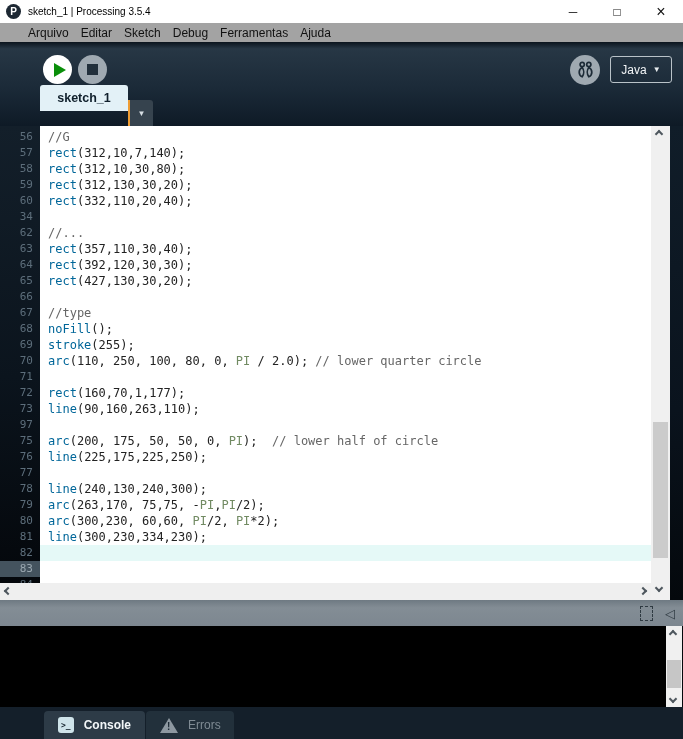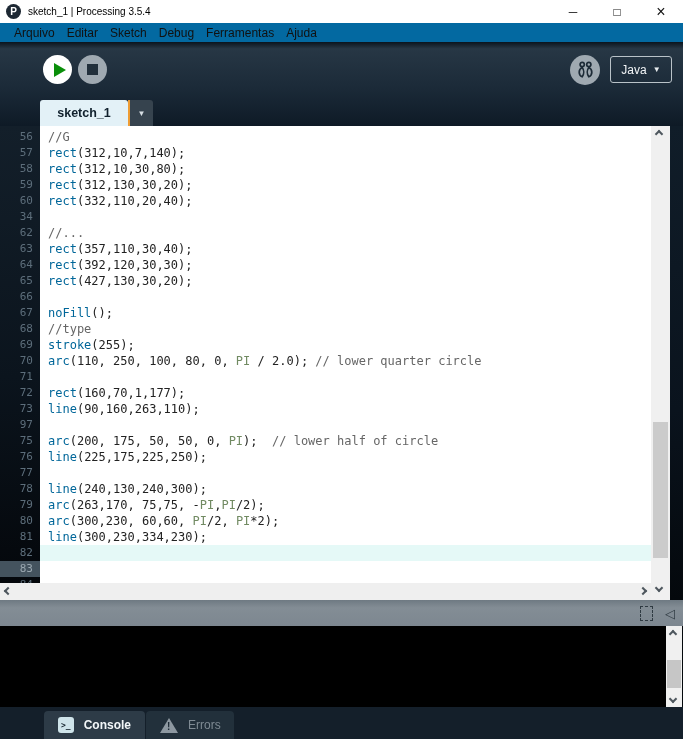--- a/index.html
+++ b/index.html
@@ -10,35 +10,35 @@
   }
   
   .titlebar { position:absolute; left:0; top:0; width:683px; height:23px; background:#ffffff; display:flex; align-items:center; }
   .app-icon { width:15px; height:15px; margin-left:6px; border-radius:50%; background:#1d2833; color:#fff;
     font-size:10px; font-weight:bold; display:flex; align-items:center; justify-content:center; }
   .title-text { margin-left:7px; font-size:10px; color:#000; }
   .win-controls { margin-left:auto; display:flex; height:100%; }
   .win-btn { width:44px; height:100%; display:flex; align-items:center; justify-content:center; font-size:12px; color:#111; cursor:default; }
   .win-btn.close { font-size:16px; }
   
-  .menubar { position:absolute; left:0; top:23px; width:683px; height:19px; background:#0369a1; display:flex; align-items:center; padding-left:8px; }
+  .menubar { position:absolute; left:0; top:23px; width:683px; height:19px; background:#a3a3a3; display:flex; align-items:center; padding-left:22px; }
   .menu-item { font-size:12px; color:#111; padding:0 6px; }
   
   .topframe { position:absolute; left:0; top:42px; width:683px; height:84px;
     background:linear-gradient(180deg,#0b141d 0%,#273745 8%,#1b2a38 55%,#0e1a26 100%); }
   .round-btn { position:absolute; border-radius:50%; display:flex; align-items:center; justify-content:center; }
   .btn-run { left:43px; top:13px; width:29px; height:29px; background:#ffffff; }
   .play-tri { width:0; height:0; border-left:12px solid #0a8f0a; border-top:7px solid transparent; border-bottom:7px solid transparent; margin-left:4px; }
   .btn-stop { left:78px; top:13px; width:29px; height:29px; background:#9fa9b1; }
   .stop-sq { width:11px; height:11px; background:#22303c; }
   .btn-debug { left:570px; top:13px; width:30px; height:30px; background:#9fa9b1; }
   .mode-btn { position:absolute; left:610px; top:14px; width:62px; height:27px; border:1px solid #b9c2c8; border-radius:3px;
     color:#f2f5f7; font-size:12px; display:flex; align-items:center; justify-content:center; gap:6px; background:transparent; }
   .mode-arrow { font-size:8px; color:#e6ebee; }
-  .tab { position:absolute; left:40px; bottom:0; width:88px; height:26px; background:#e3f1f7; border-radius:3px 3px 0 0;
+  .tab { position:absolute; left:40px; bottom:15px; width:88px; height:26px; background:#e3f1f7; border-radius:3px 3px 0 0;
     display:flex; align-items:center; justify-content:center; font-size:12.5px; font-weight:bold; color:#10202c; }
   .tab-accent { position:absolute; left:128px; bottom:0; width:2px; height:26px; background:#ee9c33; }
   .tab-dd { position:absolute; left:130px; bottom:0; width:23px; height:26px; background:#36434e; border-radius:0 3px 0 0;
     display:flex; align-items:center; justify-content:center; }
   .tab-dd span { font-size:8px; color:#d7dee3; }
   
   .gutter { position:absolute; left:0; top:126px; width:40px; height:457px; overflow:hidden;
     background:linear-gradient(180deg,#131f2a 0%,#0b141d 55%,#04070b 100%); padding-top:3px; }
   .gutter-cell { height:16px; line-height:16px; text-align:right; padding-right:7px;
     font-family:"DejaVu Sans Mono", monospace; font-size:11px; color:#5d6e7b; }
@@ -183,22 +183,22 @@
       <div class="code-line"><span class="tok-fn">rect</span><span class="tok-pl">(312,10,7,140);</span></div>
       <div class="code-line"><span class="tok-fn">rect</span><span class="tok-pl">(312,10,30,80);</span></div>
       <div class="code-line"><span class="tok-fn">rect</span><span class="tok-pl">(312,130,30,20);</span></div>
       <div class="code-line"><span class="tok-fn">rect</span><span class="tok-pl">(332,110,20,40);</span></div>
       <div class="code-line"></div>
       <div class="code-line"><span class="tok-cm">//...</span></div>
       <div class="code-line"><span class="tok-fn">rect</span><span class="tok-pl">(357,110,30,40);</span></div>
       <div class="code-line"><span class="tok-fn">rect</span><span class="tok-pl">(392,120,30,30);</span></div>
       <div class="code-line"><span class="tok-fn">rect</span><span class="tok-pl">(427,130,30,20);</span></div>
       <div class="code-line"></div>
+      <div class="code-line"><span class="tok-cm">//type</span></div>
       <div class="code-line"><span class="tok-fn">noFill</span><span class="tok-pl">();</span></div>
-      <div class="code-line"><span class="tok-cm">//type</span></div>
       <div class="code-line"><span class="tok-fn">stroke</span><span class="tok-pl">(255);</span></div>
       <div class="code-line"><span class="tok-fn">arc</span><span class="tok-pl">(110, 250, 100, 80, 0, </span><span class="tok-const">PI</span><span class="tok-pl"> / 2.0); </span><span class="tok-cm">// lower quarter circle</span></div>
       <div class="code-line"></div>
       <div class="code-line"><span class="tok-fn">rect</span><span class="tok-pl">(160,70,1,177);</span></div>
       <div class="code-line"><span class="tok-fn">line</span><span class="tok-pl">(90,160,263,110);</span></div>
       <div class="code-line"></div>
       <div class="code-line"><span class="tok-fn">arc</span><span class="tok-pl">(200, 175, 50, 50, 0, </span><span class="tok-const">PI</span><span class="tok-pl">);  </span><span class="tok-cm">// lower half of circle</span></div>
       <div class="code-line"><span class="tok-fn">line</span><span class="tok-pl">(225,175,225,250);</span></div>
       <div class="code-line"></div>
       <div class="code-line"><span class="tok-fn">line</span><span class="tok-pl">(240,130,240,300);</span></div>

